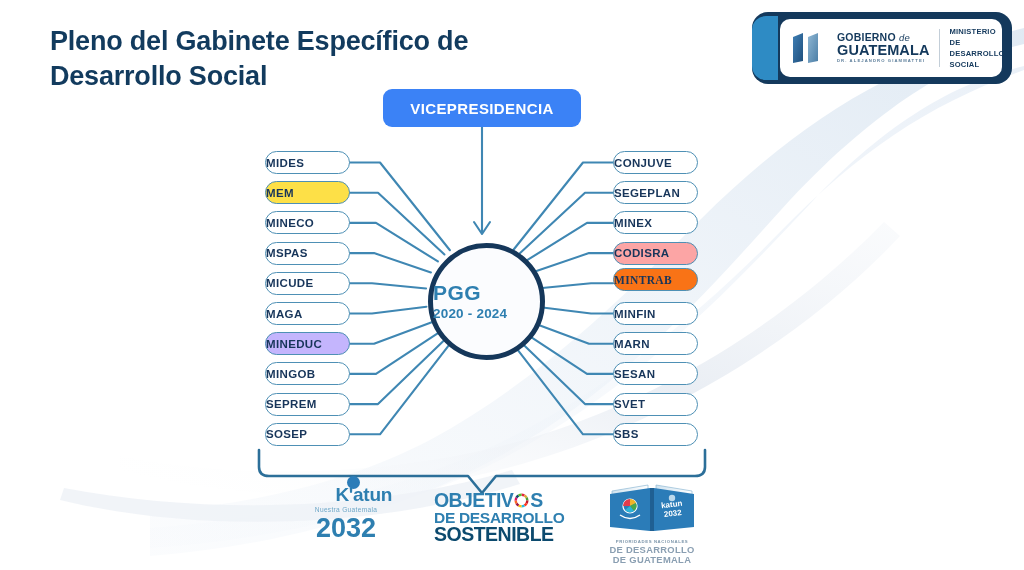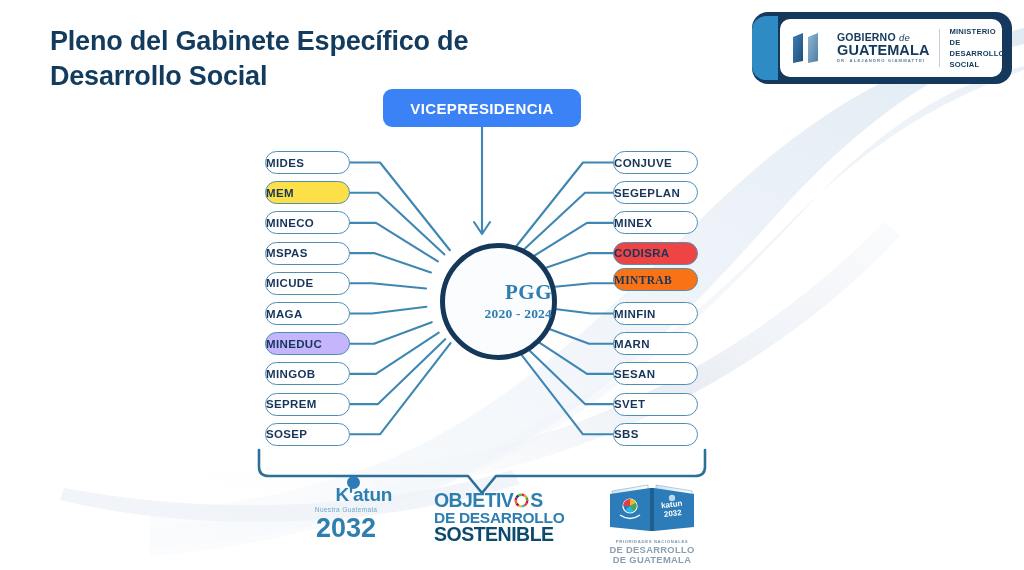--- a/index.html
+++ b/index.html
@@ -64,24 +64,24 @@
     background:#ffffff;border:1.4px solid #4e90b5;border-radius:12px;
     display:flex;align-items:center;
     font-size:11.5px;font-weight:bold;color:#17355a;letter-spacing:.35px;
     z-index:4;box-sizing:border-box;
   }
   .pill-left{left:265px;width:85px;}
   .pill-right{left:613px;width:85px;}
 
   
   .pgg{
-    position:absolute;left:440px;top:243px;width:107px;height:107px;
+    position:absolute;left:428px;top:243px;width:107px;height:107px;
     border:5px solid #15375a;border-radius:50%;
     background:#fbfcfe;z-index:4;
-    display:flex;flex-direction:column;align-items:flex-end;justify-content:center;font-family:Liberation Serif, serif;
+    display:flex;flex-direction:column;align-items:flex-start;justify-content:center;
   }
   .pgg-t1{font-size:21px;font-weight:bold;color:#2e7fb0;letter-spacing:.5px;line-height:1;}
   .pgg-t2{font-size:13.5px;font-weight:bold;color:#2e7fb0;letter-spacing:.2px;margin-top:4px;line-height:1;}
 
   
   .blogos{position:absolute;left:0;top:483px;width:1024px;height:80px;z-index:5;}
 
   .katun{position:absolute;left:300px;top:2px;width:92px;text-align:center;}
   .katun-word{position:relative;font-size:19px;font-weight:bold;color:#2e7fb0;line-height:1;letter-spacing:-.3px;text-align:right;}
   .katun-dot{position:absolute;left:47px;top:-9px;width:13px;height:13px;border-radius:50%;background:#2b7cb8;}
@@ -229,21 +229,21 @@
       </div>
       <div class="pill pill-right" style="top: 151px; border-color: rgb(78, 144, 181); background: rgb(255, 255, 255); color: rgb(23, 53, 90);">
         <span>CONJUVE</span>
       </div>
       <div class="pill pill-right" style="top: 181.2px; border-color: rgb(78, 144, 181); background: rgb(255, 255, 255); color: rgb(23, 53, 90);">
         <span>SEGEPLAN</span>
       </div>
       <div class="pill pill-right" style="top: 211.4px; border-color: rgb(78, 144, 181); background: rgb(255, 255, 255); color: rgb(23, 53, 90);">
         <span>MINEX</span>
       </div>
-      <div class="pill pill-right" style="top: 241.6px; border-color: rgb(78, 144, 181); background: #ef4444; color: rgb(23, 53, 90);">
+      <div class="pill pill-right" style="top: 241.6px; border-color: rgb(78, 144, 181); background: #fca5a5; color: rgb(23, 53, 90);">
         <span>CODISRA</span>
       </div>
       <div class="pill pill-right" style="top: 268px; border-color: rgb(78, 144, 181); background: #f97316; color: rgb(23, 53, 90); font-family: Liberation Serif, serif;">
         <span>MINTRAB</span>
       </div>
       <div class="pill pill-right" style="top: 302px; border-color: rgb(78, 144, 181); background: rgb(255, 255, 255); color: rgb(23, 53, 90);">
         <span>MINFIN</span>
       </div>
       <div class="pill pill-right" style="top: 332.2px; border-color: rgb(78, 144, 181); background: rgb(255, 255, 255); color: rgb(23, 53, 90);">
         <span>MARN</span>

